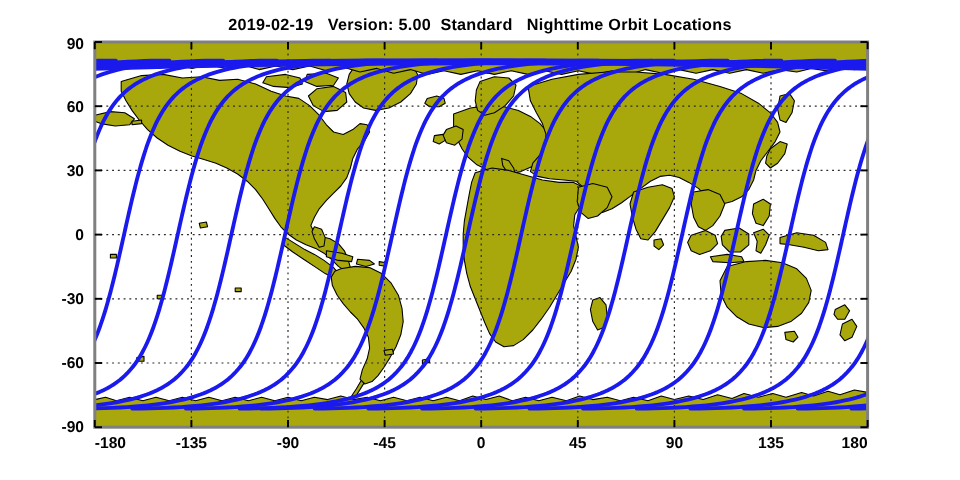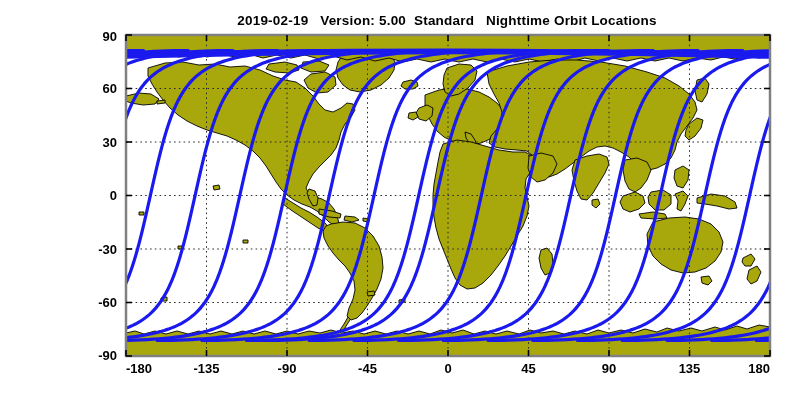--- a/index.html
+++ b/index.html
@@ -11,21 +11,20 @@
     width: 800px;
     height: 400px;
     overflow: hidden;
     font-family: "Liberation Sans", sans-serif;
   }
   #app {
     position: relative;
     width: 676px;
     height: 400px;
     background: #ffffff;
-    margin-left: 47px;
   }
   #plot-title {
     position: absolute;
     left: 0;
     top: 13px;
     width: 800px;
     text-align: center;
     font-family: "Liberation Sans", sans-serif;
     font-size: 13.5px;
     font-weight: bold;

